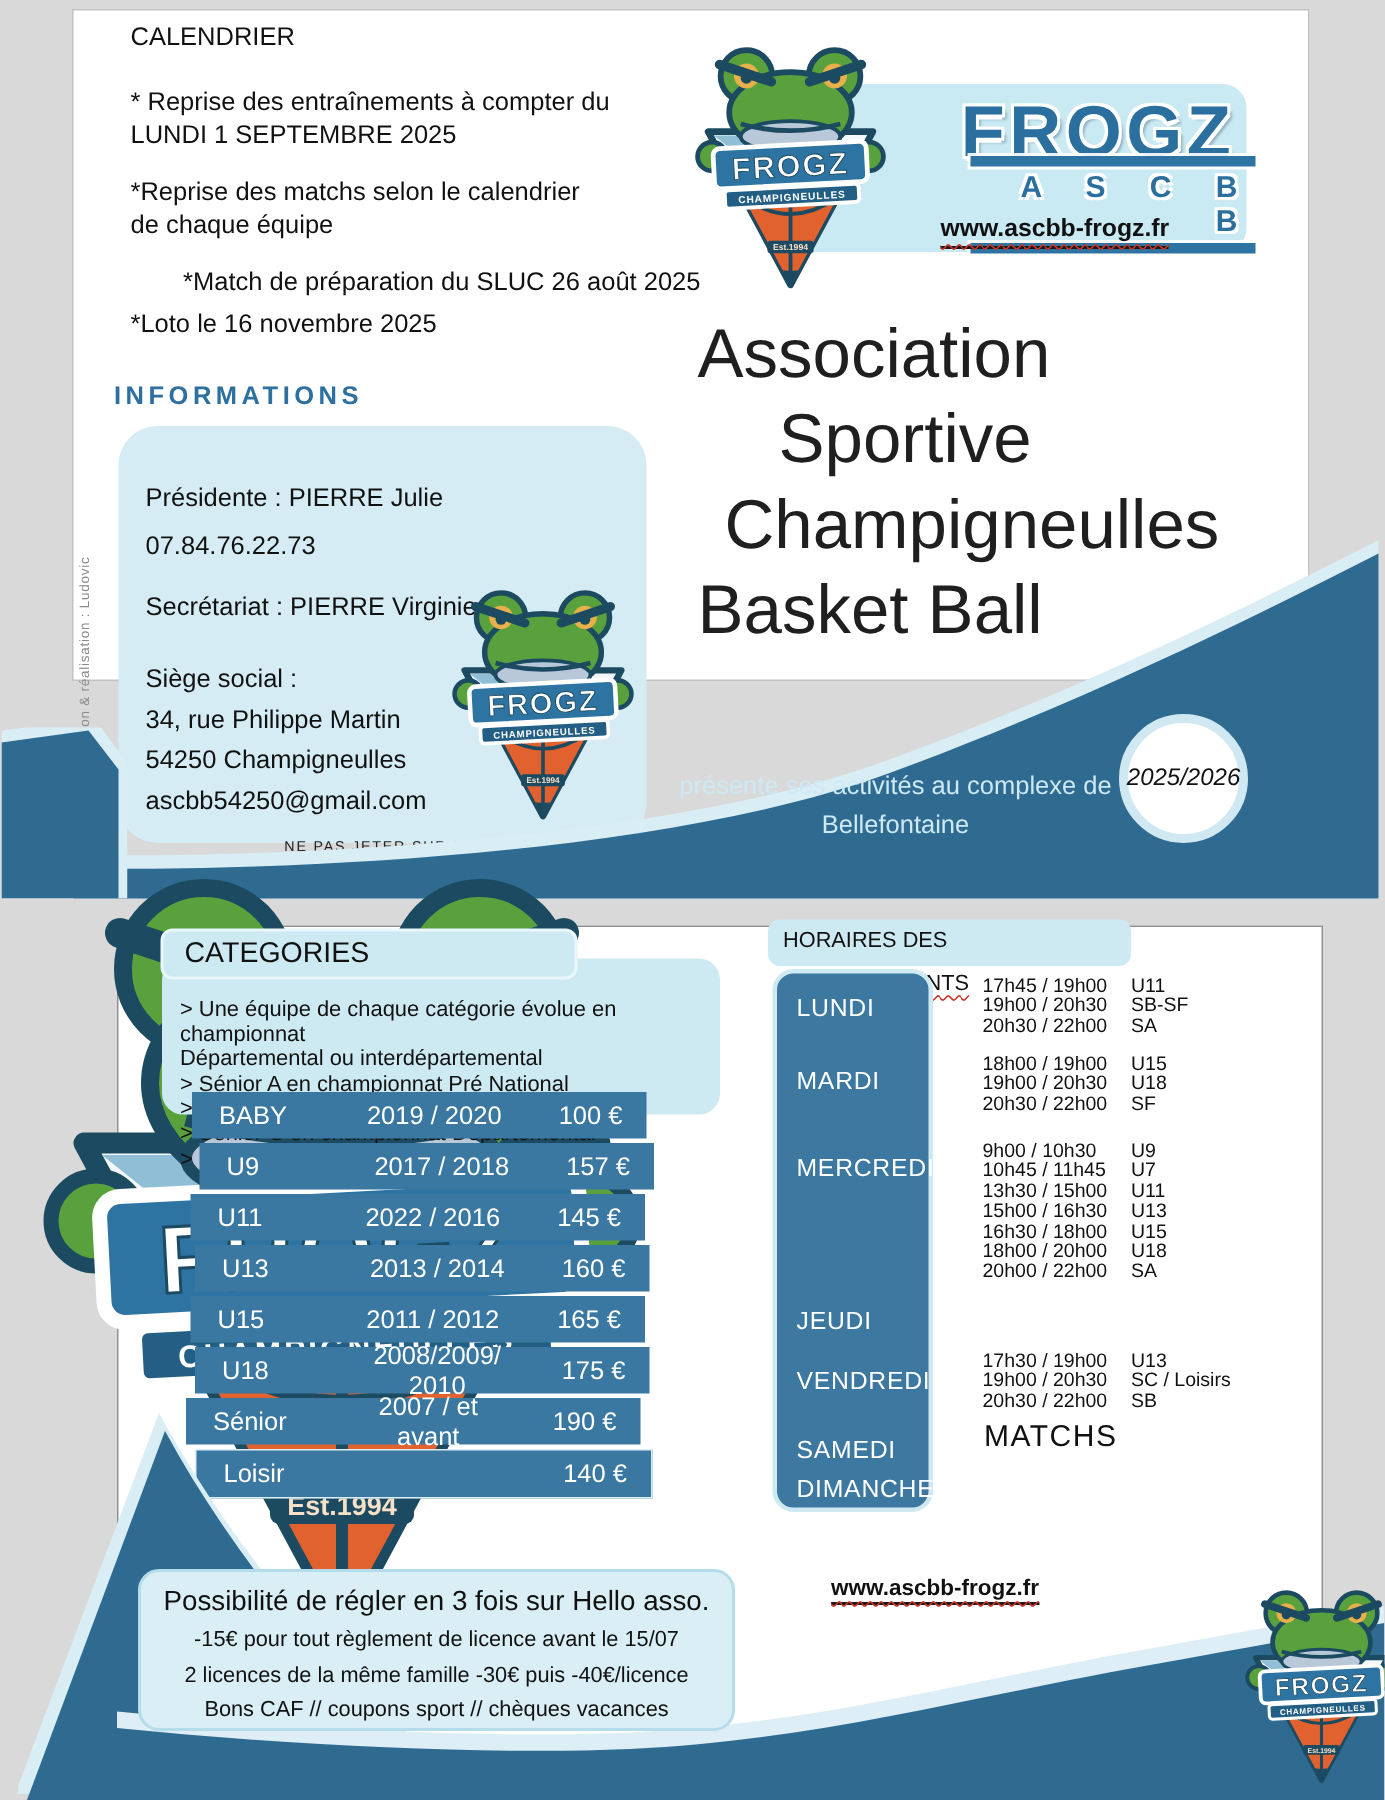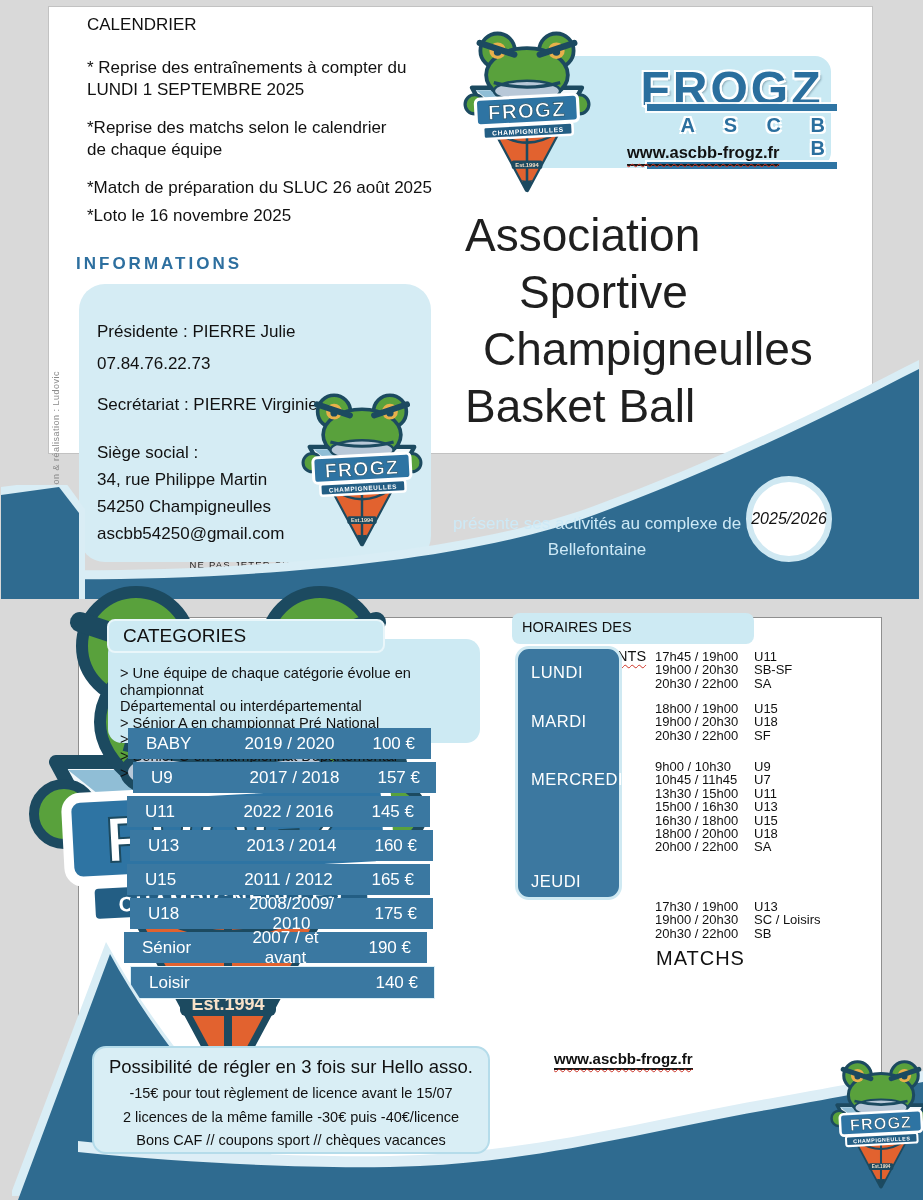--- a/index.html
+++ b/index.html
@@ -4,21 +4,21 @@
 <style>
   html,body{margin:0;padding:0;}
   body{width:923px;height:1200px;position:relative;overflow:hidden;background:#d9d9d9;
        font-family:"Liberation Sans","DejaVu Sans",sans-serif;color:#111;}
 
   
   .front-page{position:absolute;left:48px;top:6px;width:825px;height:448px;background:#fff;border:1px solid #c2c2c2;box-sizing:border-box;}
   .calendrier{position:absolute;left:38px;top:8px;width:380px;}
   .cal-title{font-size:17px;margin:0 0 22px 0;}
   .cal-item{font-size:17px;line-height:22px;white-space:pre-line;margin-bottom:16px;}
-  .cal-item:nth-child(3){margin-bottom:6px;}
+  .cal-item:nth-child(3){margin-bottom:6px;text-align:right;}
 
   .logo-box{position:absolute;left:472px;top:49px;width:310px;height:112px;background:#c9e9f3;border-radius:16px;}
   .wordmark{position:absolute;left:548px;top:54px;width:270px;text-align:center;font-size:48px;font-weight:800;letter-spacing:3px;color:#2b6f9e;
     text-shadow:-2px -2px 0 #fff,2px -2px 0 #fff,-2px 2px 0 #fff,2px 2px 0 #fff,0 3px 0 #fff,3px 3px 2px rgba(30,60,80,.35);}
   .ascbb{position:absolute;left:598px;top:97px;width:190px;}
   .ascbb .bar{height:7px;background:#2e74a3;box-shadow:0 0 0 2px rgba(255,255,255,.9);}
   .ascbb .letters{position:relative;text-align:right;font-size:20px;font-weight:800;letter-spacing:12px;color:#2b6f9e;padding:3px 0 2px 10px;
     text-shadow:-2px -2px 0 #fff,2px -2px 0 #fff,-2px 2px 0 #fff,2px 2px 0 #fff;}
   .ascbb .letters::before{content:"";position:absolute;left:0;right:0;top:50%;height:6px;background:#2e74a3;z-index:-1;}
   .site-header{position:absolute;left:578px;top:136px;font-size:16.5px;font-weight:bold;color:#111;
@@ -66,21 +66,21 @@
   .bar-row .yr{flex:1;text-align:center;}
   .bar-row .pr{width:78px;text-align:right;padding-right:16px;}
   .bar-row.r0{left:50px;top:111px;} .bar-row.r1{left:55px;top:145px;}
   .bar-row.r2{left:49px;top:179px;} .bar-row.r3{left:52px;top:213px;}
   .bar-row.r4{left:49px;top:247px;} .bar-row.r5{left:52px;top:281px;}
   .bar-row.r6{left:46px;top:315px;} .bar-row.r7{left:52px;top:349px;border:1px solid #dcefF6;}
 
   .hor-label{position:absolute;left:434px;top:-4px;width:242px;height:31px;background:#cdeaf3;border-radius:8px;box-sizing:border-box;
     font-size:14.5px;line-height:29px;padding-left:10px;color:#111;}
   .wavy{text-decoration:underline wavy #cc3326 1px;text-underline-offset:3px;}
-  .day-col{position:absolute;left:437px;top:29px;width:107px;height:254px;background:#3c78a0;border:3px solid #cfe9f2;border-radius:14px;box-sizing:border-box;}
+  .day-col{position:absolute;left:437px;top:29px;width:107px;height:362px;background:#3c78a0;border:3px solid #cfe9f2;border-radius:14px;box-sizing:border-box;}
   .day-label{position:absolute;left:13px;color:#fff;font-size:16.5px;letter-spacing:.5px;}
   .day-0{top:14px;}.day-1{top:63px;}.day-2{top:121px;}.day-3{top:223px;}.day-4{top:263px;}.day-5{top:309px;}.day-6{top:335px;}
 
   .sched{position:absolute;left:577px;width:230px;}
   .sched .srow{display:flex;font-size:13px;line-height:13.4px;color:#111;}
   .sched .tm{width:99px;}
   .s0{top:33px;} .s1{top:85px;} .s2{top:143px;} .s4{top:283px;}
   .matchs{position:absolute;left:578px;top:330px;font-size:20px;letter-spacing:1px;color:#111;}
 
   .pay-box{position:absolute;left:14px;top:429px;width:398px;height:108px;background:#d9eef5;border:2px solid #b5dcea;border-radius:14px;

